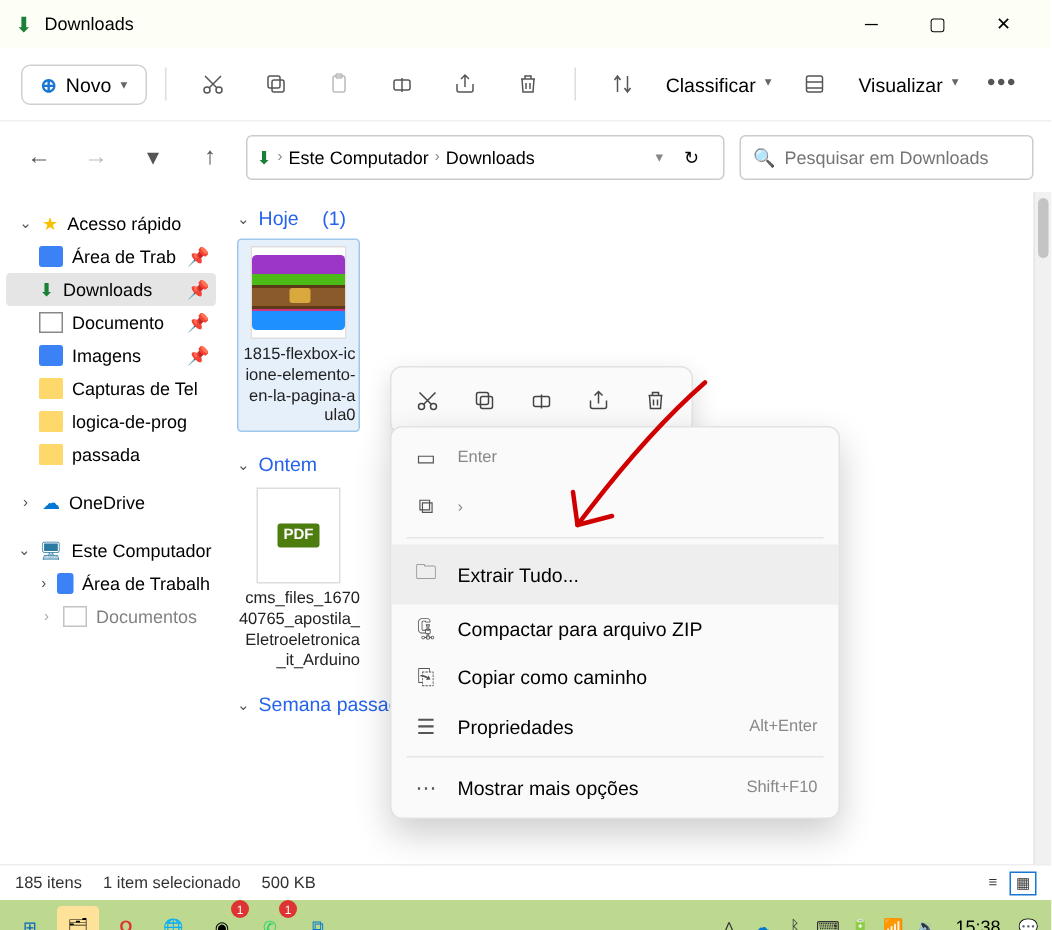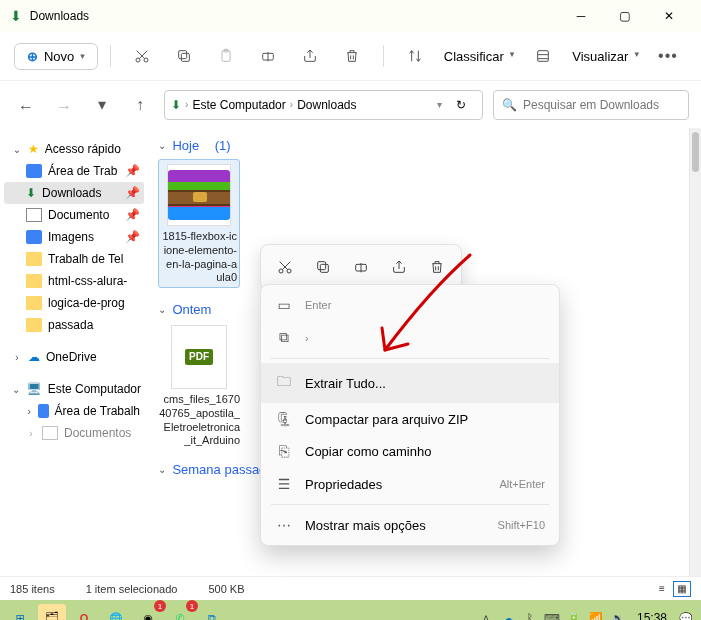--- a/index.html
+++ b/index.html
@@ -67,21 +67,21 @@
   .ctx-row.hl { background: #eee; }
   .ctx-icon { width: 18px; color: #555; font-size: 14px; text-align: center; }
   .ctx-label { flex: 1; }
   .ctx-accel { color: #888; font-size: 11px; }
   .ctx-sep { height: 1px; background: #e5e5e5; margin: 4px 10px; }
 
   
   .arrow-svg { position: absolute; top: 250px; left: 370px; z-index: 30; pointer-events: none; }
 
   
-  .status { height: 24px; border-top: 1px solid #eee; display: flex; align-items: center; padding: 0 10px; font-size: 11px; gap: 31px; color: #333; }
+  .status { height: 24px; border-top: 1px solid #eee; display: flex; align-items: center; padding: 0 10px; font-size: 11px; gap: 14px; color: #333; }
   .status .sp { flex: 1; }
   .viewmodes { display: flex; gap: 2px; }
   .viewmodes span { width: 18px; height: 16px; border: 1px solid transparent; display: flex; align-items: center; justify-content: center; font-size: 10px; }
   .viewmodes span.act { border-color: #1976d2; }
 
   
   .taskbar { height: 36px; background: #bcd98f; display: flex; align-items: center; padding: 0 6px; gap: 4px; font-size: 11px; }
   .taskbar .tb-ic { width: 28px; height: 28px; display: flex; align-items: center; justify-content: center; border-radius: 3px; }
   .taskbar .tb-sp { flex: 1; }
   .tray-ic { width: 18px; height: 18px; display: flex; align-items: center; justify-content: center; color: #333; font-size: 11px; }
@@ -215,25 +215,21 @@
         <span>Documento</span>
         <span style="color:#aaa;margin-left:auto">📌</span>
       </div>
     <div class="sb-item lv1">
         <span class="sb-icon blue"></span>
         <span>Imagens</span>
         <span style="color:#aaa;margin-left:auto">📌</span>
       </div>
     <div class="sb-item lv1">
         <span class="sb-icon fold"></span>
-        <span>Trabalh de Tel</span>
-      </div>
-    <div class="sb-item lv1">
-        <span class="sb-icon fold"></span>
-        <span>html-css-alura-</span>
+        <span>Capturas de Tel</span>
       </div>
     <div class="sb-item lv1">
         <span class="sb-icon fold"></span>
         <span>logica-de-prog</span>
       </div>
     <div class="sb-item lv1">
         <span class="sb-icon fold"></span>
         <span>passada</span>
       </div>
     <div style="height:10px"></div>

